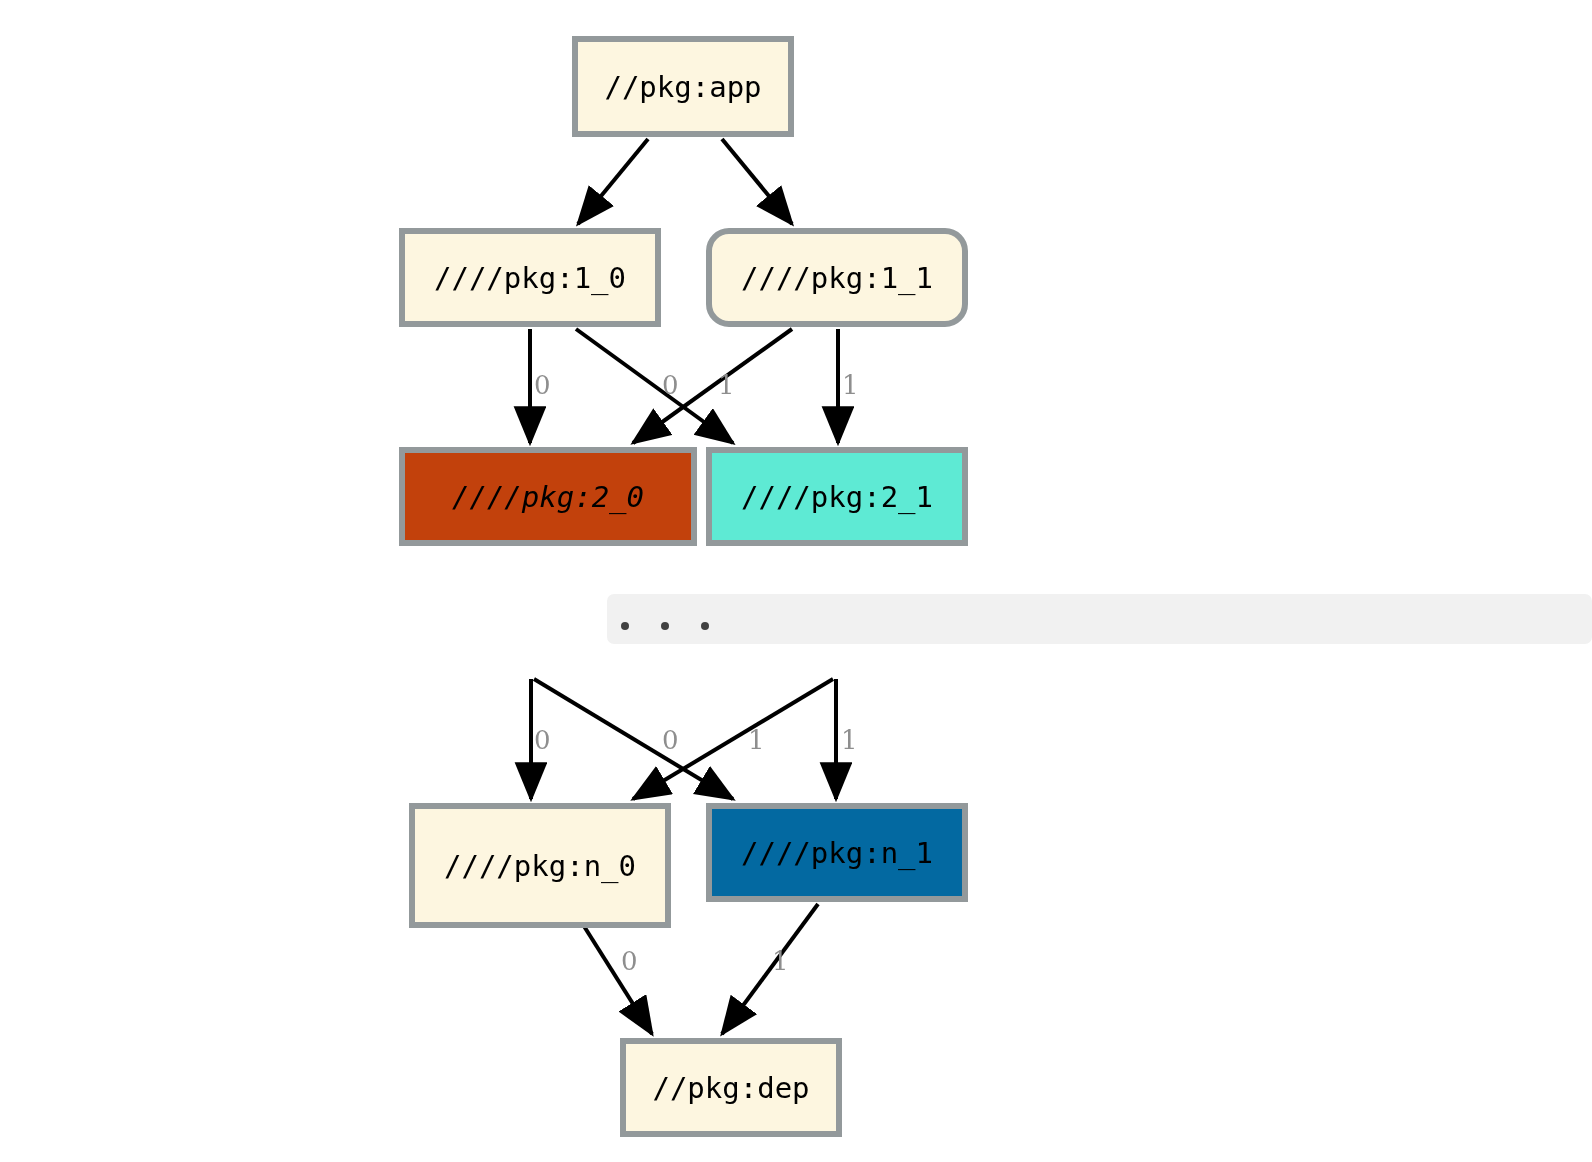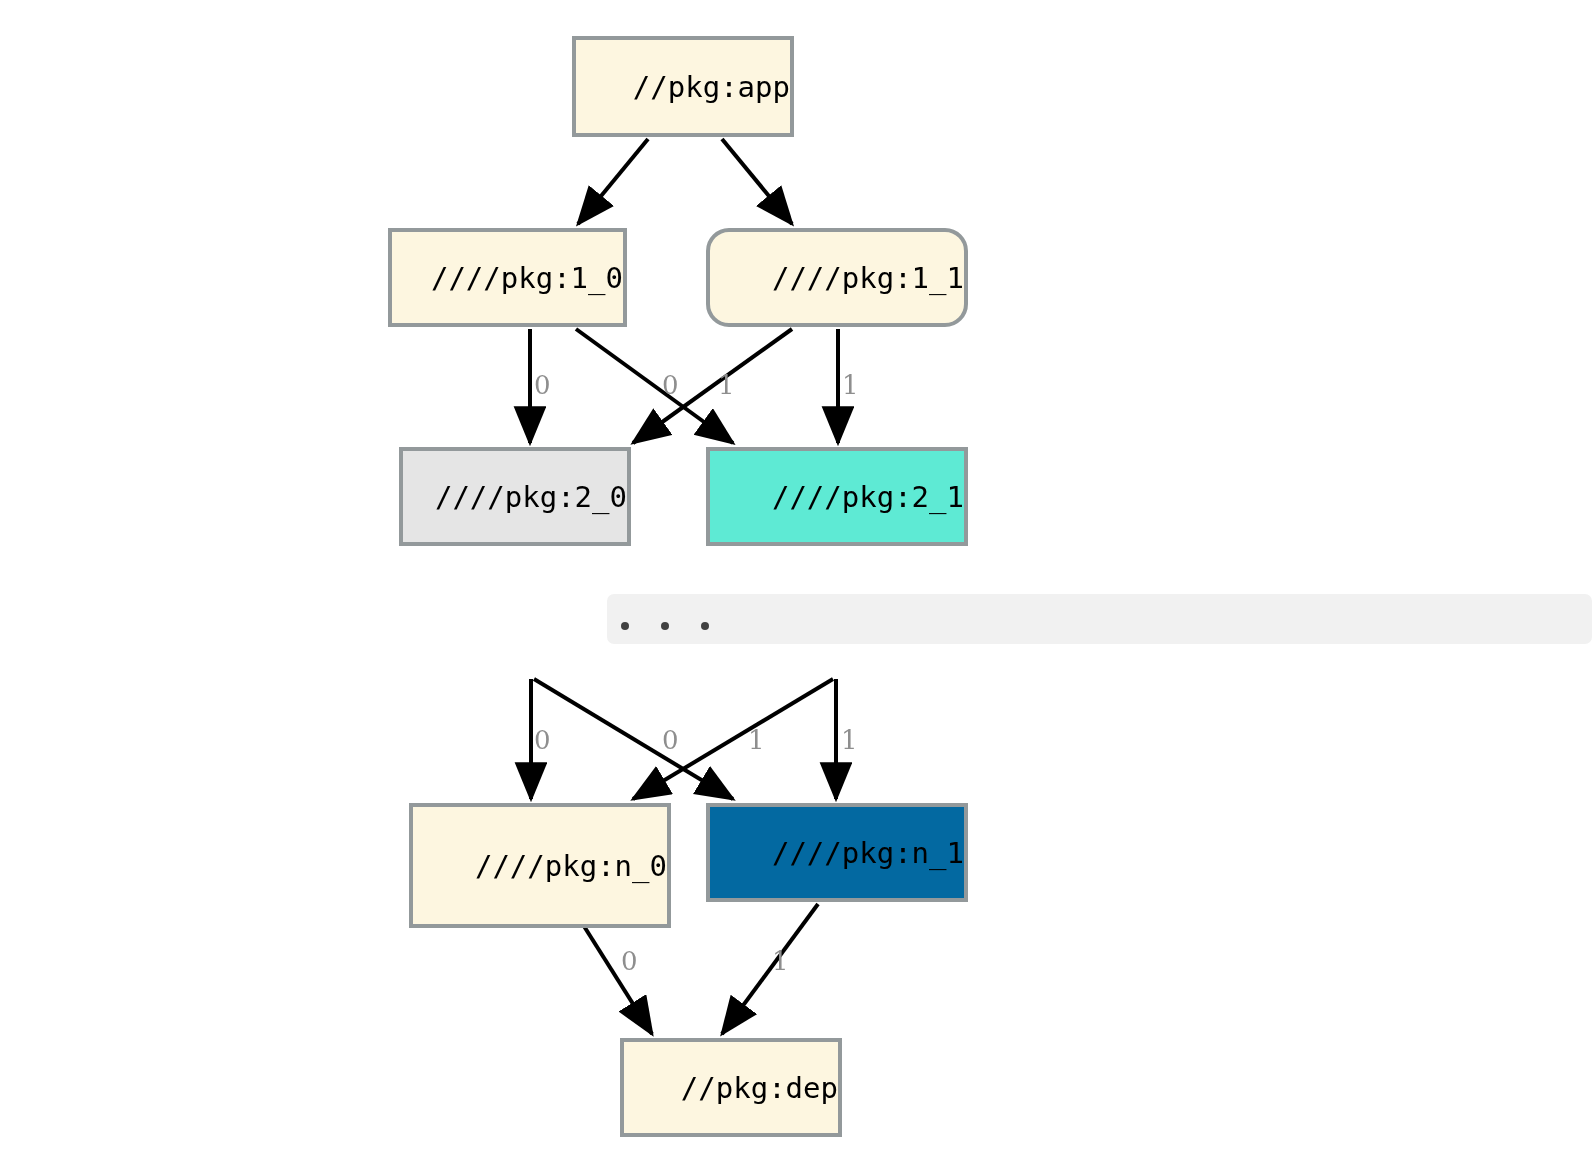--- a/index.html
+++ b/index.html
@@ -21,24 +21,24 @@
     position: absolute;
     left: 0;
     top: 0;
     width: 1592px;
     height: 1162px;
   }
   .node-box {
     position: absolute;
     box-sizing: border-box;
     background: #fdf6e0;
-    border: 4px solid #701a75;
+    border: 6px solid #701a75;
     display: flex;
     align-items: center;
-    justify-content: flex-end;
+    justify-content: center;
     z-index: 3;
   }
   .node-label {
     font-family: "DejaVu Sans Mono", "Liberation Mono", monospace;
     font-size: 29px;
     color: #000000;
     letter-spacing: 0px;
     white-space: pre;
   }
   .edge-label {
@@ -95,27 +95,27 @@
         <line x1="836" y1="679" x2="836" y2="799" stroke="#000000" stroke-width="4" marker-end="url(#arrowhead)"></line>
         <line x1="570" y1="904" x2="652" y2="1034" stroke="#000000" stroke-width="4" marker-end="url(#arrowhead)"></line>
         <line x1="818" y1="904" x2="722" y2="1034" stroke="#000000" stroke-width="4" marker-end="url(#arrowhead)"></line>
       </g>
   </svg>
 
   <div id="nodes-layer">
       <div class="node-box" style="left: 572px; top: 36px; width: 222px; height: 101px; background: rgb(253, 246, 224); border-color: rgb(147, 153, 155);">
         <span class="node-label">//pkg:app</span>
       </div>
-      <div class="node-box" style="left: 388px; top: 228px; width: 239px; height: 99px; background: rgb(253, 246, 224); border-color: rgb(147, 153, 155);">
+      <div class="node-box" style="left: 399px; top: 228px; width: 262px; height: 99px; background: rgb(253, 246, 224); border-color: rgb(147, 153, 155);">
         <span class="node-label">////pkg:1_0</span>
       </div>
       <div class="node-box" style="left: 706px; top: 228px; width: 262px; height: 99px; background: rgb(253, 246, 224); border-color: rgb(147, 153, 155); border-radius: 23px;">
         <span class="node-label">////pkg:1_1</span>
       </div>
-      <div class="node-box" style="left: 399px; top: 447px; width: 232px; height: 99px; background: #e5e5e5; border-color: rgb(147, 153, 155);">
+      <div class="node-box" style="left: 399px; top: 447px; width: 298px; height: 99px; background: #c2410c; border-color: rgb(147, 153, 155); font-style: italic;">
         <span class="node-label">////pkg:2_0</span>
       </div>
       <div class="node-box" style="left: 706px; top: 447px; width: 262px; height: 99px; background: #5eead4; border-color: rgb(147, 153, 155);">
         <span class="node-label">////pkg:2_1</span>
       </div>
       <div class="node-box" style="left: 409px; top: 803px; width: 262px; height: 125px; background: rgb(253, 246, 224); border-color: rgb(147, 153, 155);">
         <span class="node-label">////pkg:n_0</span>
       </div>
       <div class="node-box" style="left: 706px; top: 803px; width: 262px; height: 99px; background: #0369a1; border-color: rgb(147, 153, 155);">
         <span class="node-label">////pkg:n_1</span>

